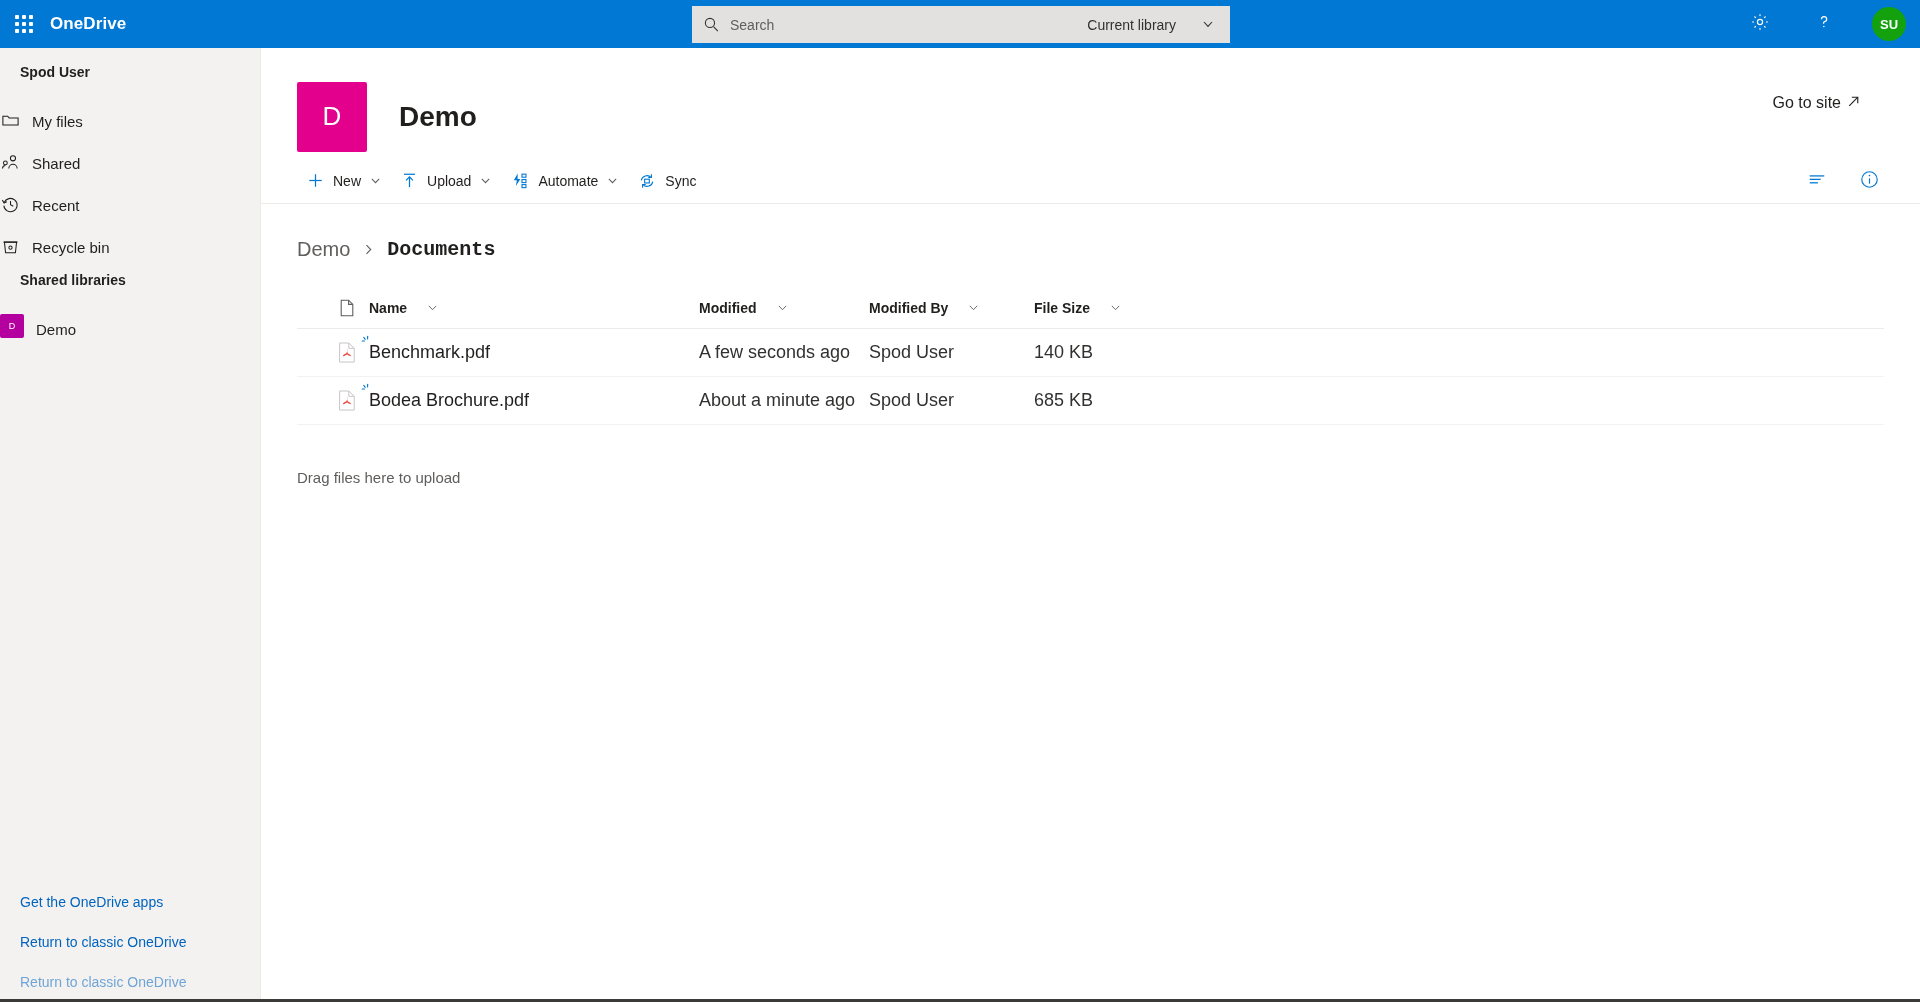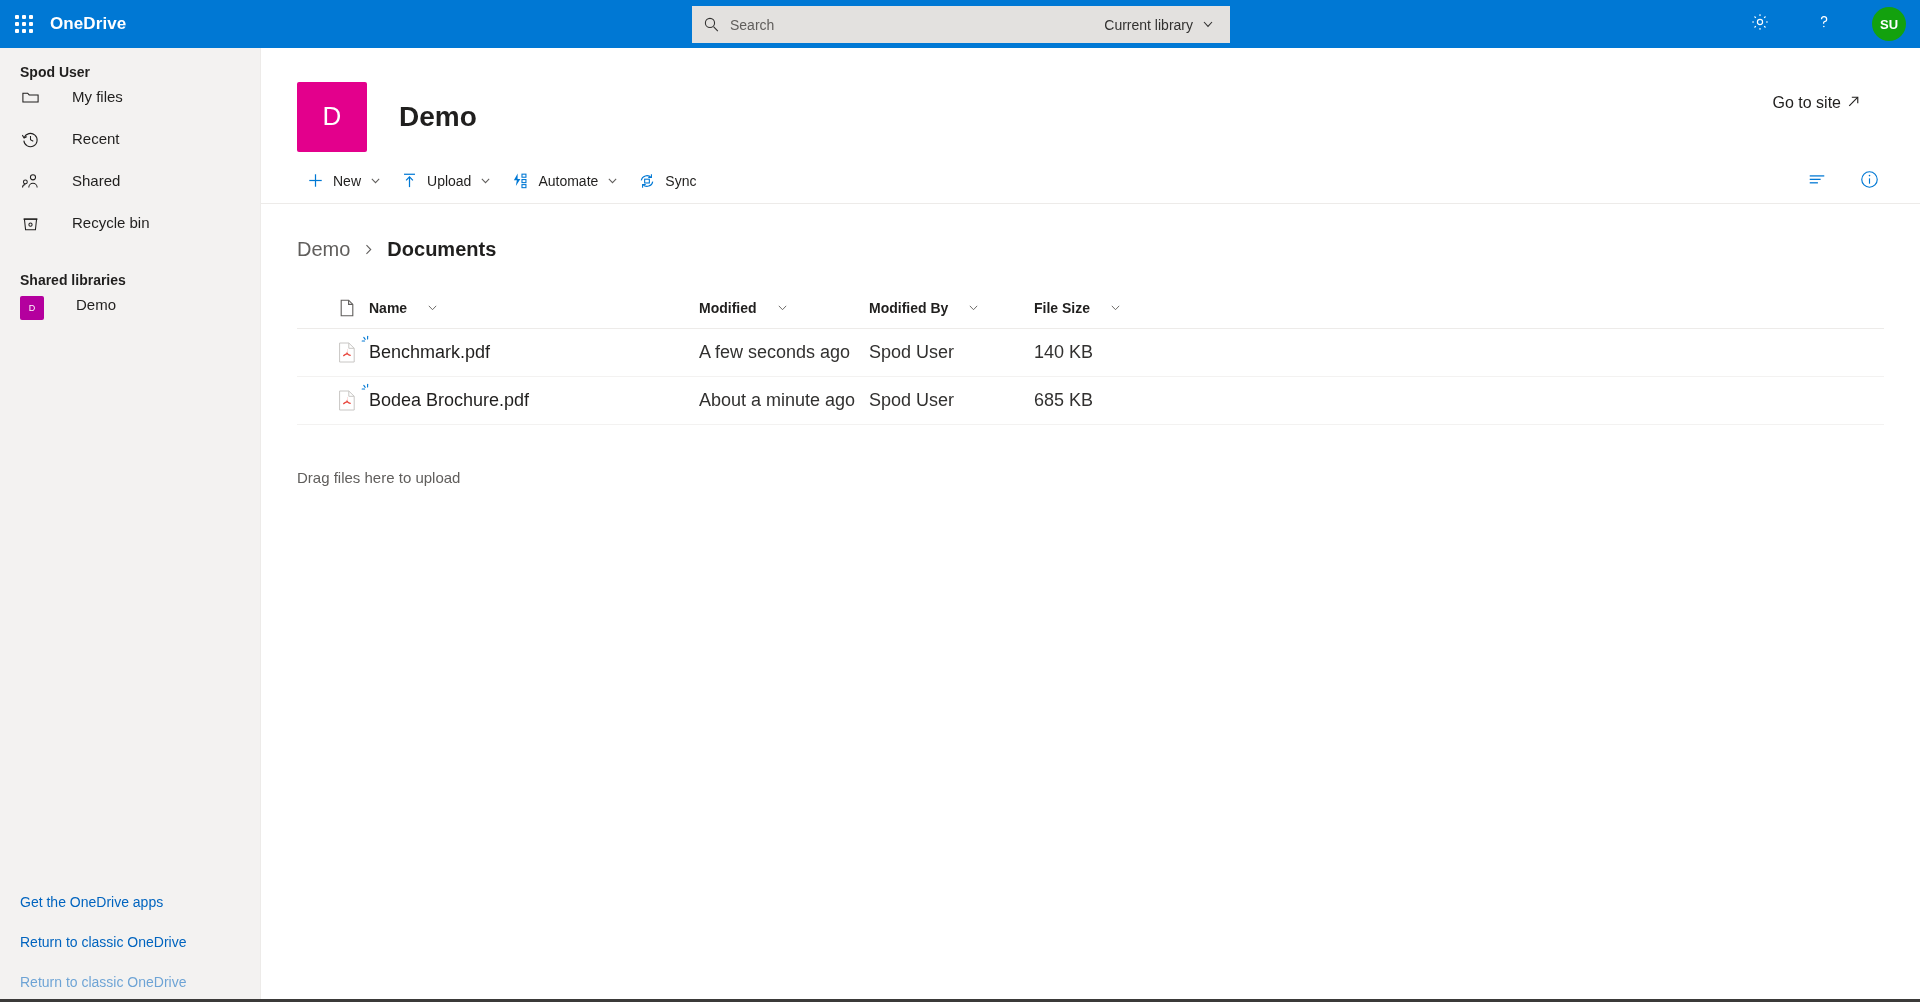--- a/index.html
+++ b/index.html
@@ -41,21 +41,21 @@
     display: flex; align-items: center;
   }
   .search-icon { width: 38px; display:flex; align-items:center; justify-content:center; }
   .search-input {
     flex: 1; border: 0; outline: 0; background: transparent;
     font-family: "Liberation Sans", sans-serif;
     font-size: 14px; color: #323130; height: 100%;
   }
   .search-input::placeholder { color: #605e5c; opacity: 1; }
   .scope {
-    display: flex; align-items: flex-end; gap: 9px;
+    display: flex; align-items: flex-end; gap: 26px;
     padding: 0 16px 0 10px; font-size: 14px; color: #323130;
     cursor: pointer; white-space: nowrap;
   }
 
   .suite-right {
     position: absolute; right: 0; top: 0; height: 48px;
     display: flex; align-items: center; gap: 20px; padding-right: 14px;
   }
   .suite-btn {
     width: 44px; height: 44px; display:flex; align-items:center; justify-content:center;
@@ -73,22 +73,22 @@
     position: absolute; top: 48px; left: 0;
     width: 261px; height: 954px;
     background: #f3f2f1;
     border-right: 1px solid #edebe9;
   }
   .nav-section-title {
     font-size: 14px; font-weight: bold; color: #201f1e;
     padding: 16px 0 8px 20px;
   }
   .nav-item {
-    display: flex; align-items: flex-start; gap: 32px;
-    height: 42px; padding-left: 20px;
+    display: flex; align-items: flex-end; gap: 12px;
+    height: 42px; 
     font-size: 15px; color: #201f1e; cursor: pointer;
   }
   .nav-ico { width: 20px; display:flex; align-items:center; justify-content:center; flex: none; }
   .lib-tile {
     width: 24px; height: 24px; background: #b4009e; border-radius: 2px;
     color: #fff; font-size: 9px; display:flex; align-items:center; justify-content:center;
     flex: none;
   }
   .nav-link {
     display: block; padding: 10px 0 10px 55px;
@@ -148,21 +148,21 @@
   }
   .tb-icobtn { width: 34px; height: 34px; display:flex; align-items:center; justify-content:center; cursor: pointer; }
 
   
   .breadcrumb {
     display: flex; align-items: center; gap: 12px;
     padding: 34px 0 0 36px; font-size: 20px;
   }
   .bc-root { color: #605e5c; cursor: pointer; }
   .bc-sep { color: #605e5c; display:flex; align-items:center; }
-  .bc-leaf { color: #201f1e; font-weight: bold; }
+  .bc-leaf { color: #201f1e; font-weight: bold; font-family: Liberation Mono, monospace; }
 
   
   .filelist { padding: 0 36px 0 36px; margin-top: 26px; }
   .grid-row {
     display: grid;
     grid-template-columns: 28px 44px 330px 170px 165px 1fr;
     align-items: center;
   }
   .grid-head {
     height: 42px; border-bottom: 1px solid #edebe9;
@@ -258,38 +258,38 @@
       <svg width="19" height="19" viewBox="0 0 20 20" fill="none" stroke="#201f1e" stroke-width="1.1">
         <path d="M2 5.5h5l1.6 1.8H18v7.4H2z"></path>
       </svg>
     </span>
     <span>My files</span>
   </div>
 
   <div class="nav-item">
     <span class="nav-ico">
       <svg width="19" height="19" viewBox="0 0 20 20" fill="none" stroke="#201f1e" stroke-width="1.1">
-        <path d="M3.4 8.2A7 7 0 1 1 3 11.2"></path>
-        <polyline points="1.4,5.4 3.3,8.4 6.3,7"></polyline>
-        <polyline points="10,6.2 10,10.3 12.9,11.8"></polyline>
-      </svg>
-    </span>
-    <span>Recent</span>
-  </div>
-
-  <div class="nav-item">
-    <span class="nav-ico">
-      <svg width="19" height="19" viewBox="0 0 20 20" fill="none" stroke="#201f1e" stroke-width="1.1">
         <circle cx="12.6" cy="5.6" r="2.7"></circle>
         <path d="M8.2 16.4c0-2.6 2-4.5 4.4-4.5s4.4 1.9 4.4 4.5"></path>
         <circle cx="4.6" cy="10.4" r="2"></circle>
         <path d="M1.6 16.4c0-1.9 1.4-3.2 3-3.2"></path>
       </svg>
     </span>
     <span>Shared</span>
+  </div>
+
+  <div class="nav-item">
+    <span class="nav-ico">
+      <svg width="19" height="19" viewBox="0 0 20 20" fill="none" stroke="#201f1e" stroke-width="1.1">
+        <path d="M3.4 8.2A7 7 0 1 1 3 11.2"></path>
+        <polyline points="1.4,5.4 3.3,8.4 6.3,7"></polyline>
+        <polyline points="10,6.2 10,10.3 12.9,11.8"></polyline>
+      </svg>
+    </span>
+    <span>Recent</span>
   </div>
 
   <div class="nav-item">
     <span class="nav-ico">
       <svg width="19" height="19" viewBox="0 0 20 20" fill="none" stroke="#201f1e" stroke-width="1.1">
         <path d="M3.6 5.4h12.8l-1.2 11.1H4.8z"></path>
         <line x1="2.6" y1="5.4" x2="17.4" y2="5.4"></line>
         <circle cx="10" cy="11.2" r="1.7"></circle>
       </svg>
     </span>

